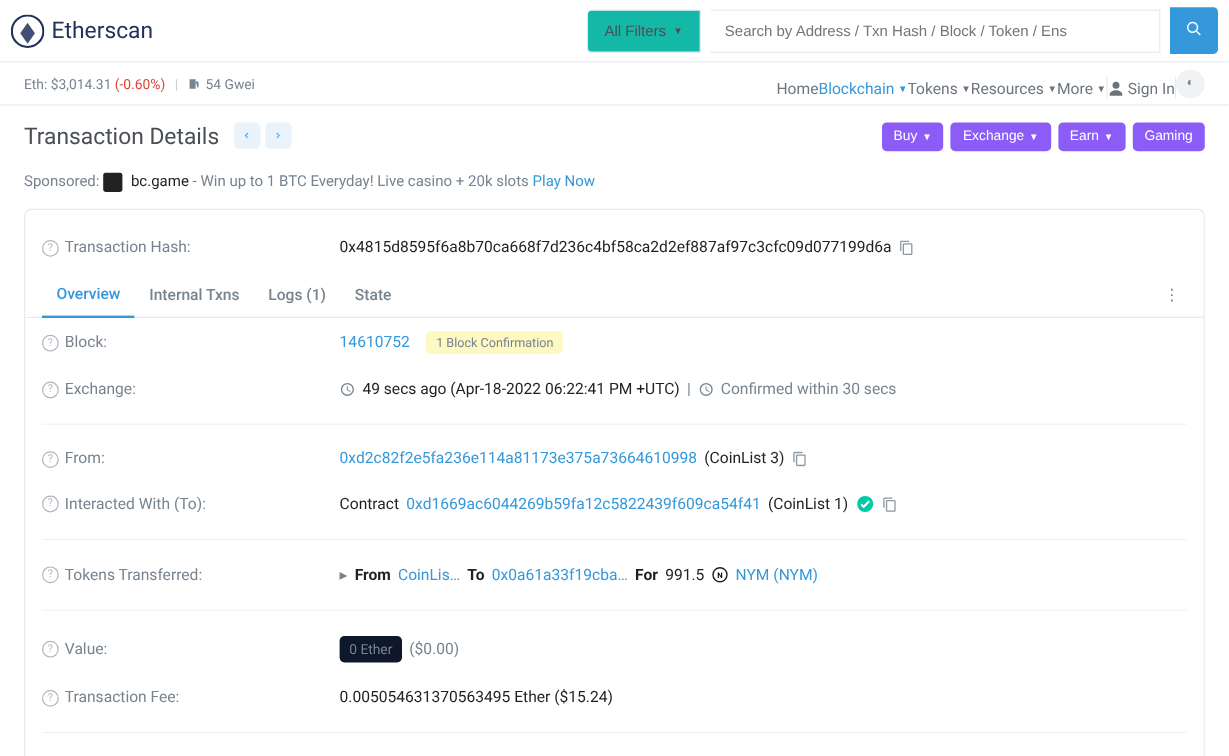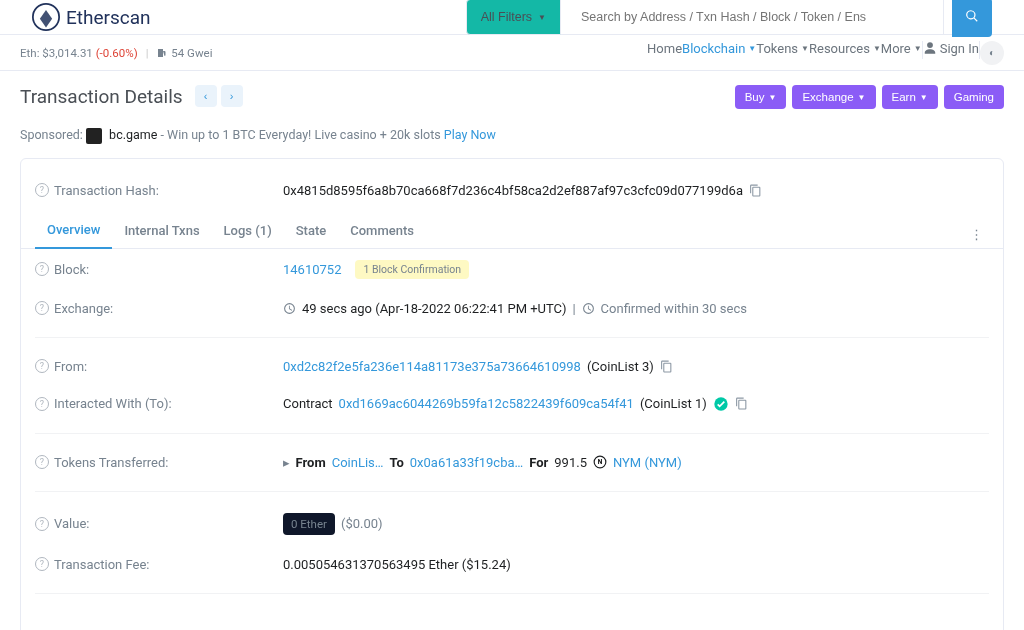--- a/index.html
+++ b/index.html
@@ -1,48 +1,48 @@
 <!DOCTYPE html>
 <html><head>
 <meta charset="utf-8">
 <style>
 * { margin:0; padding:0; box-sizing:border-box; }
 body { font-family:-apple-system,BlinkMacSystemFont,"Segoe UI",Roboto,"Helvetica Neue",Arial,sans-serif; font-size:13px; color:#1e2022; background:#fff; width:1024px; height:630px; overflow:hidden; }
 a { color:#3498db; text-decoration:none; }
-.topbar { display:flex; align-items:center; padding:6px 32px; border-bottom:1px solid #e7eaf3; gap:8px; height:35px; }
+.topbar { display:flex; align-items:center; padding:6px 9px; border-bottom:1px solid #e7eaf3; gap:8px; height:52px; }
 .logo { display:flex; align-items:center; gap:6px; font-size:19px; color:#21325b; font-weight:400; }
 .logo-svg { width:28px; height:28px; }
 .filter-btn { margin-left:auto; background:#14b8a6; border:1px solid #e7eaf3; border-radius:4px 0 0 4px; padding:10px 14px; font-size:12.5px; color:#4a4f55; display:flex; align-items:center; gap:6px; cursor:pointer; }
 .search { border:1px solid #e7eaf3; border-left:none; padding:10px 12px; font-size:12.5px; width:375px; color:#6c757d; }
 .search-btn { background:#3498db; color:#fff; border:none; padding:11px 13px; border-radius:0 4px 4px 0; cursor:pointer; }
 .subbar { display:flex; align-items:center; padding:6px 20px; border-bottom:1px solid #e7eaf3; font-size:11.5px; color:#77838f; height:36px; }
 .neg { color:#de4437; }
 .divider { margin:0 8px; color:#ccc; }
-.nav { margin-left:auto; display:flex; align-items:flex-start; }
+.nav { margin-left:auto; display:flex; align-items:flex-end; }
 .nav-item { color:#6c757e; font-size:13px; display:flex; align-items:center; gap:3px; cursor:pointer; }
 .nav-item.active { color:#3498db; }
 .nav-sep { width:1px; height:18px; background:#e7eaf3; }
 .signin-svg { width:14px; height:14px; fill:#6c757e; }
 .circle-btn { background:#f1f2f4; border:none; border-radius:50%; width:24px; height:24px; font-size:10px; color:#77838f; cursor:pointer; }
 .heading-row { display:flex; align-items:flex-start; padding:14px 20px 10px; }
 .heading { font-size:19px; font-weight:400; color:#4a4f55; }
 .pager { display:flex; gap:4px; margin-left:12px; }
 .pager button { background:#eaf3fb; border:none; border-radius:4px; width:22px; height:22px; color:#3498db; font-size:11px; cursor:pointer; }
 .action-btns { margin-left:auto; display:flex; gap:6px; }
 .btn-blue { background:#8b5cf6; color:#fff; border:none; border-radius:4px; padding:6px 10px; font-size:11.5px; display:flex; align-items:center; gap:4px; cursor:pointer; }
 .sponsor { padding:8px 20px 14px; font-size:12.5px; color:#77838f; }
 .sponsor .box { display:inline-block; width:16px; height:16px; background:#222; vertical-align:middle; margin-right:4px; border-radius:2px; }
 .dark { color:#1e2022; }
 .panel { margin:0 20px 0 20px; border:1px solid #e7eaf3; border-radius:6px; background:#fff; padding-bottom:12px; }
 .top-row { padding:24px 14px 14px; display:flex; }
 .label-col { width:248px; color:#77838f; font-size:13px; display:flex; align-items:center; gap:5px; }
 .val-col { flex:1; font-size:13px; color:#1e2022; display:flex; align-items:center; gap:6px; flex-wrap:wrap; }
 .help { display:inline-flex; width:14px; height:14px; border:1px solid #b0b7bf; border-radius:50%; align-items:center; justify-content:center; font-size:9px; color:#b0b7bf; }
 .copy-svg { width:13px; height:13px; fill:#8c98a4; cursor:pointer; }
-.tabs { display:flex; border-bottom:1px solid #e7eaf3; padding:0 14px; align-items:flex-end; }
+.tabs { display:flex; border-bottom:1px solid #e7eaf3; padding:0 14px; align-items:center; }
 .tab { padding:10px 12px; font-size:13px; color:#77838f; cursor:pointer; font-weight:500; }
 .tab.active { color:#3498db; border-bottom:2px solid #3498db; margin-bottom:-1px; }
 .kebab { margin-left:auto; color:#77838f; padding:6px; cursor:pointer; }
 .row { padding:11px 14px; display:flex; align-items:center; }
 .sep { border-top:1px solid #f1f2f4; margin:10px 14px; }
 .badge { background:#fef9c3; color:#77838f; font-size:10.5px; padding:3px 8px; border-radius:4px; margin-left:8px; }
 .muted { color:#77838f; }
 .pill { background:#0f172a; border-radius:4px; padding:4px 8px; font-size:11.5px; color:#77838f; }
 .ok-badge { width:16px; height:16px; }
 .link { color:#3498db; }
@@ -159,21 +159,20 @@
           <path d="M16 1H4a2 2 0 00-2 2v14h2V3h12V1zm3 4H8a2 2 0 00-2 2v14a2 2 0 002 2h11a2 2 0 002-2V7a2 2 0 00-2-2zm0 16H8V7h11v14z"></path>
         </svg>
     </div>
   </div>
 
   <div class="tabs">
     <div class="tab active">Overview</div>
     <div class="tab">Internal Txns</div>
     <div class="tab">Logs (1)</div>
     <div class="tab">State</div>
-    <div class="tab">Comments</div>
     <div class="kebab">⋮</div>
   </div>
 
   <div class="row">
     <div class="label-col">
         <span class="help">?</span>
         <span>Block:</span>
       </div>
     <div class="val-col">
       <a href="#" class="link">14610752</a>

